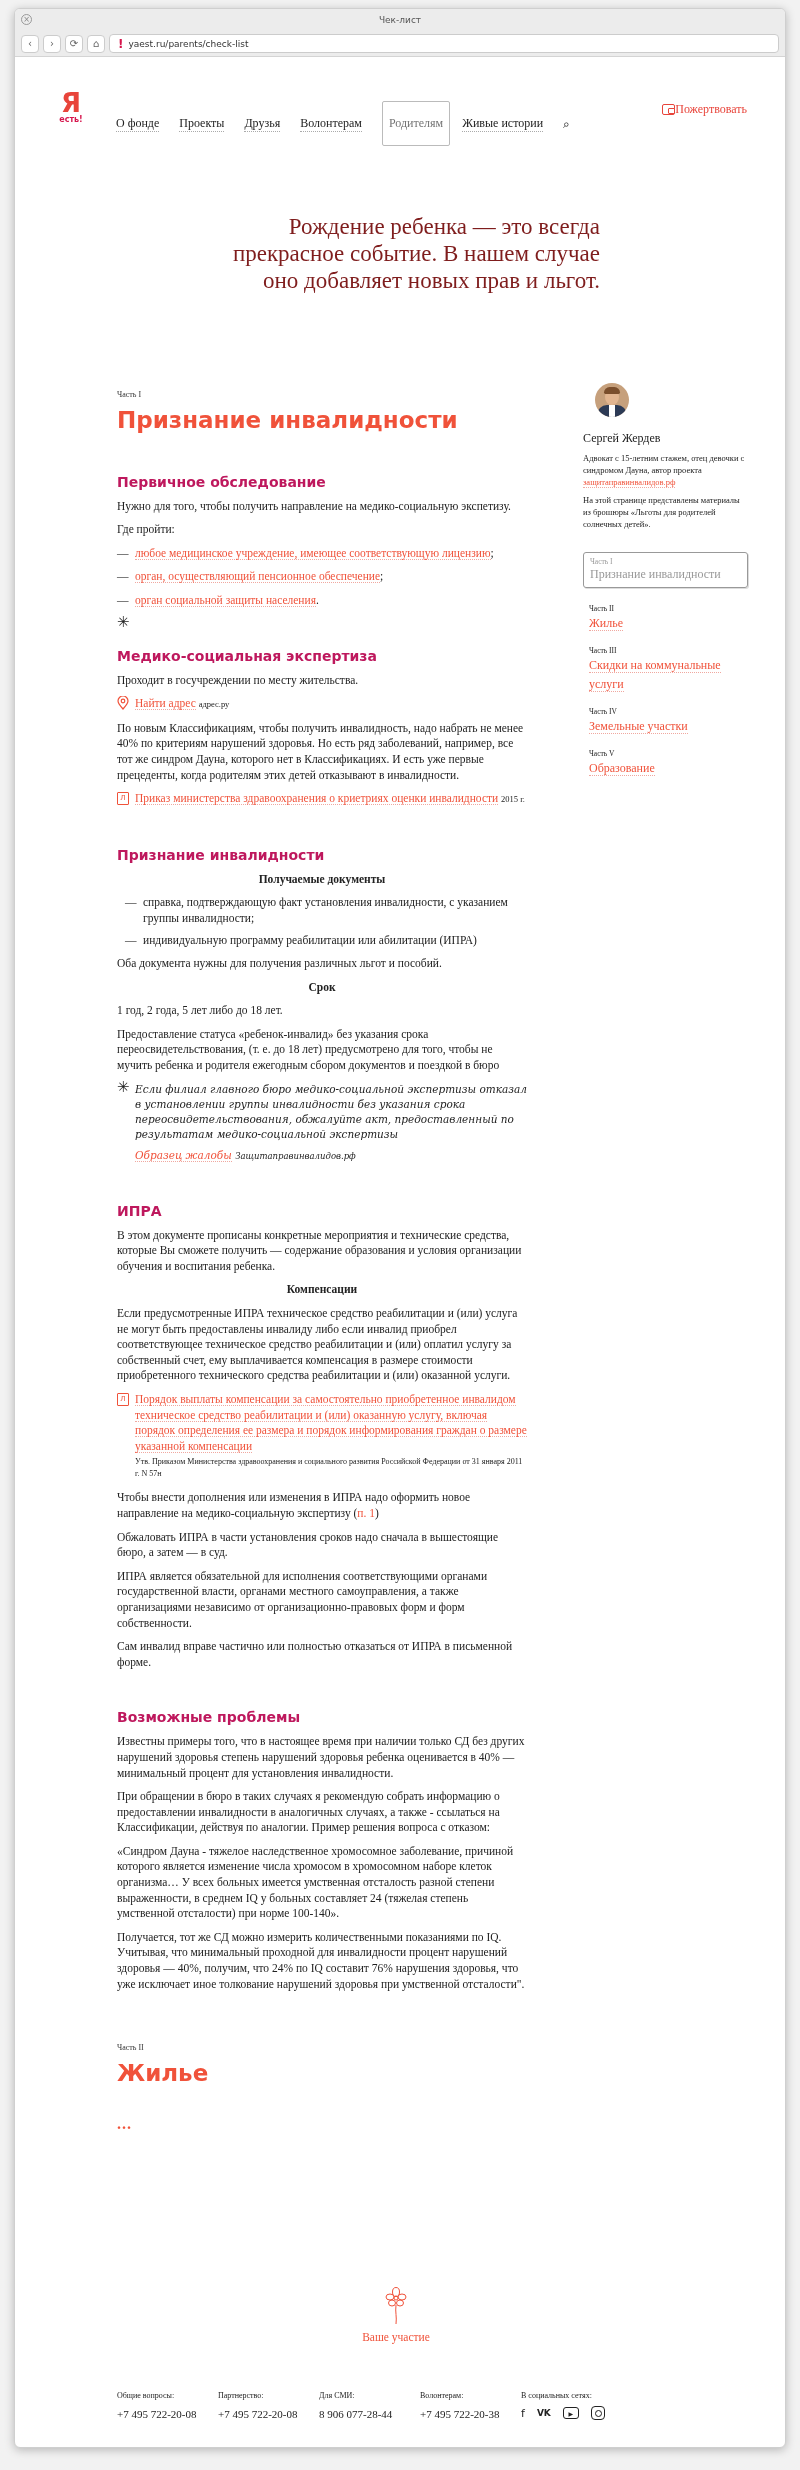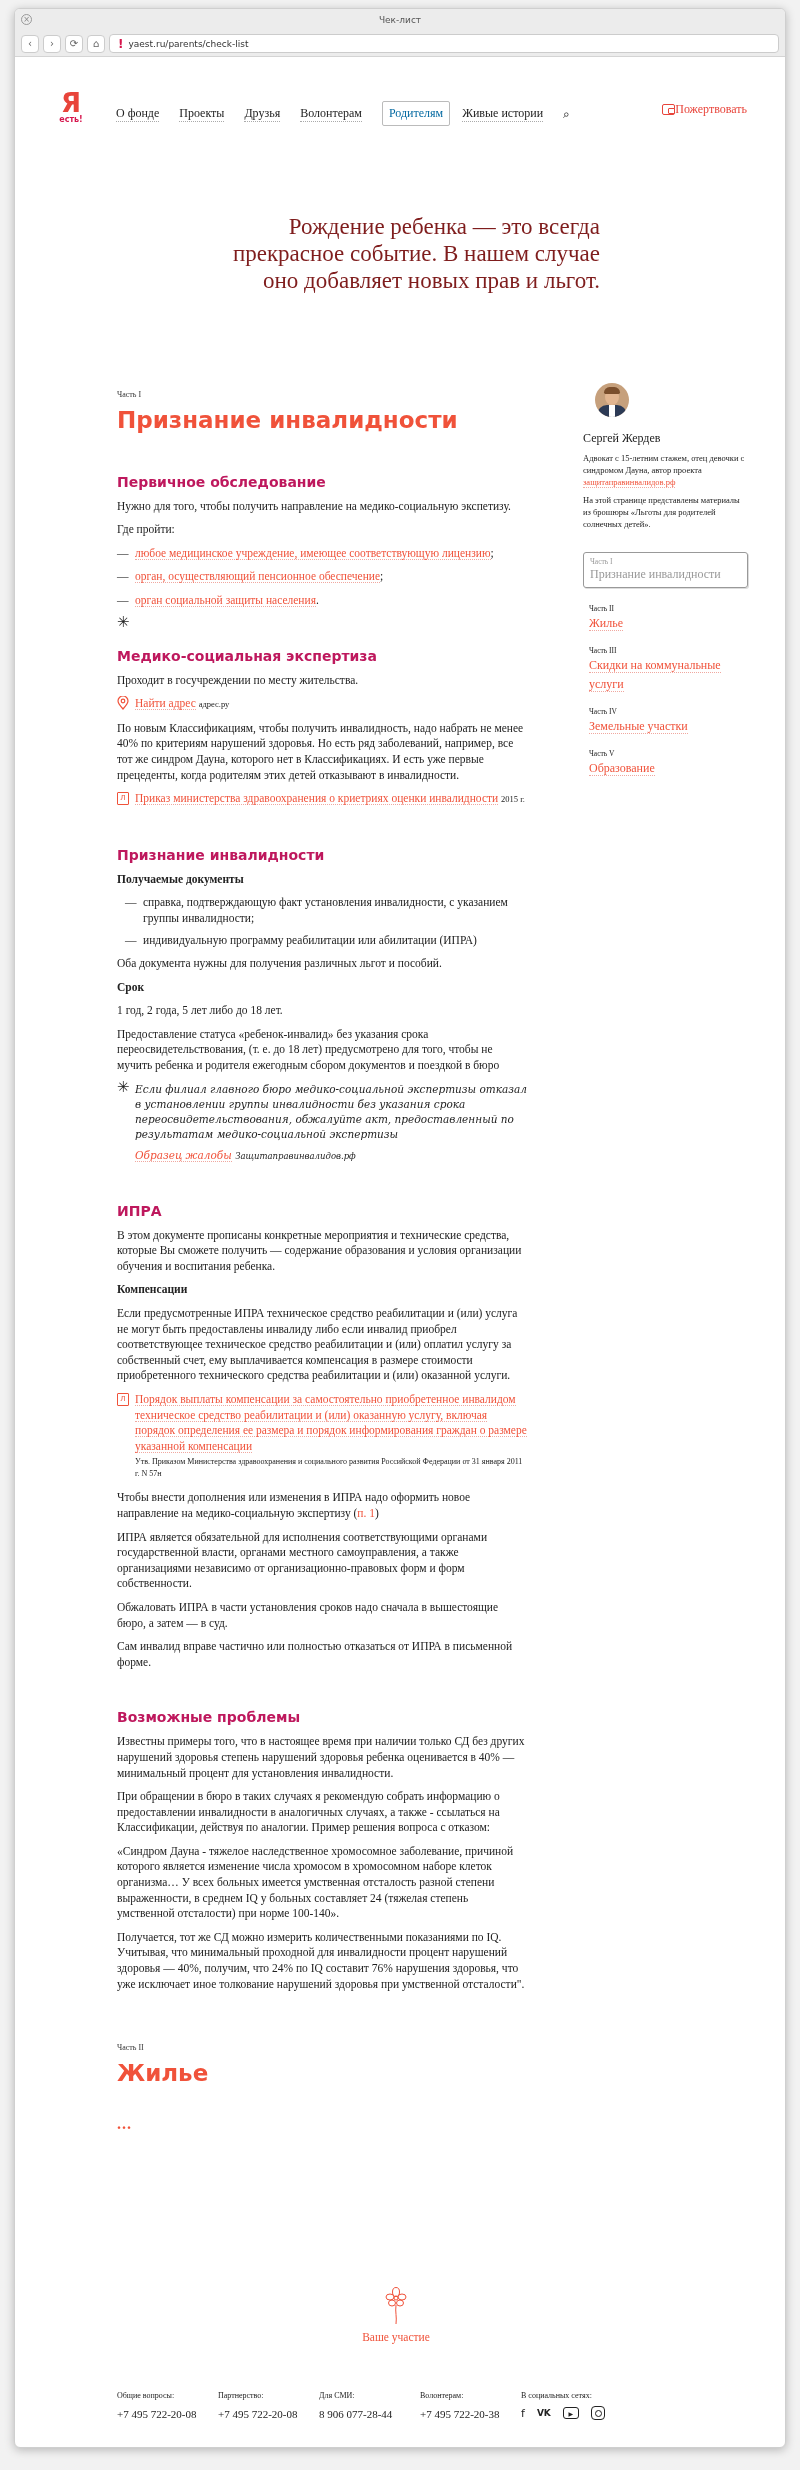--- a/index.html
+++ b/index.html
@@ -15,34 +15,34 @@
   .urlbar { flex: 1; height: 19px; background: #fff; border: 1px solid #ccc; border-radius: 4px; display: flex; align-items: center; padding-left: 8px; font-family: "DejaVu Sans", sans-serif; font-size: 9px; color: #333; }
   .urlbar .mark { color: #d6164d; font-weight: bold; font-size: 12px; margin-right: 5px; }
 
   .page { position: relative; width: 100%; }
   .header { height: 86px; position: relative; }
   .logo { position: absolute; left: 41px; top: 34px; width: 30px; height: 40px; }
   .logo .ya { font-family: "DejaVu Sans", sans-serif; font-weight: bold; color: #e8443a; font-size: 26px; line-height: 24px; display: block; text-align: center; }
   .logo .est { font-family: "DejaVu Sans", sans-serif; font-weight: bold; color: #d6164d; font-size: 8px; display: block; text-align: center; }
   .nav { position: absolute; left: 101px; top: 44px; display: flex; align-items: center; font-size: 12px; }
   .nav a { color: #222; text-decoration: none; margin-right: 20px; border-bottom: 1px dotted #aaa; }
-  .nav a.active { color: #0369a1; border: 1px solid #bbb; padding: 4px 6px; border-radius: 2px; margin-right: 12px; }
+  .nav a.active { color: #737373; border: 1px solid #bbb; padding: 14px 6px; border-radius: 2px; margin-right: 12px; }
   .nav .search { margin-left: 0; font-family: "DejaVu Sans", sans-serif; font-size: 12px; }
   .donate { position: absolute; right: 38px; top: 45px; color: #e8443a; font-size: 12px; display: flex; align-items: center; gap: 0; }
   .donate .wallet { width: 13px; height: 11px; border: 1.5px solid #e8443a; border-radius: 2px; position: relative; }
   .donate .wallet::after { content: ""; position: absolute; right: -1px; top: 3px; width: 5px; height: 4px; border: 1.2px solid #e8443a; border-radius: 1px; background:#fff; }
 
   .hero { text-align: right; font-size: 23px; line-height: 27px; color: #7f1d1d; width: 400px; margin: 70px auto 0; }
 
   .content { position: absolute; left: 102px; top: 330px; width: 410px; font-size: 11.5px; line-height: 15.6px; }
   .part-label { font-size: 8px; color: #333; }
   .part-title { font-family: "DejaVu Sans", sans-serif; font-weight: bold; font-size: 23px; color: #f0523a; margin-top: 2px; line-height: 30px; }
   h3 { font-family: "DejaVu Sans", sans-serif; font-weight: bold; font-size: 14px; color: #be185d; margin: 38px 0 8px; line-height: 18px; }
   p { margin: 0 0 8px; }
-  .bold { font-weight: bold; }
+  .bold { font-weight: bold; text-align: center; }
   ul.dash { list-style: none; margin: 0 0 8px; }
   ul.dash li { position: relative; padding-left: 18px; margin-bottom: 8px; }
   ul.dash li::before { content: "—"; position: absolute; left: 0; color: #333; }
   ul.dash.indent li { padding-left: 26px; margin-bottom: 6px; }
   ul.dash.indent li::before { left: 8px; }
   a.red { color: #f0523a; text-decoration: none; border-bottom: 1px dotted #f0a8a0; }
   .note { position: relative; padding-left: 18px; font-style: italic; font-family: "DejaVu Serif", serif; font-size: 10.5px; line-height: 15px; margin-bottom: 10px; }
   .note .star { position: absolute; left: 0; top: -2px; font-style: normal; font-size: 15px; color: #222; }
   .icon-line { position: relative; padding-left: 18px; margin-bottom: 8px; }
   .pin { position: absolute; left: 0; top: 0; width: 12px; height: 14px; }
@@ -177,22 +177,22 @@
       <h3>ИПРА</h3>
       <p>В этом документе прописаны конкретные мероприятия и технические средства, которые Вы сможете получить — содержание образования и условия организации обучения и воспитания ребенка.</p>
       <p class="bold">Компенсации</p>
       <p>Если предусмотренные ИПРА техническое средство реабилитации и (или) услуга не могут быть предоставлены инвалиду либо если инвалид приобрел соответствующее техническое средство реабилитации и (или) оплатил услугу за собственный счет, ему выплачивается компенсация в размере стоимости приобретенного технического средства реабилитации и (или) оказанной услуги.</p>
       <div class="icon-line" style="margin-bottom:2px">
         <span class="doc">Л</span>
         <a class="red">Порядок выплаты компенсации за самостоятельно приобретенное инвалидом техническое средство реабилитации и (или) оказанную услугу, включая порядок определения ее размера и порядок информирования граждан о размере указанной компенсации</a>
       </div>
       <div class="source">Утв. Приказом Министерства здравоохранения и социального развития Российской Федерации от 31 января 2011 г. N 57н</div>
       <p><span>Чтобы внести дополнения или изменения в ИПРА надо оформить новое направление на медико-социальную экспертизу (</span><a class="red" style="border:none">п. 1</a><span>)</span></p>
+      <p>Обжаловать ИПРА в части установления сроков надо сначала в вышестоящие бюро, а затем — в суд.</p>
       <p>ИПРА является обязательной для исполнения соответствующими органами государственной власти, органами местного самоуправления, а также организациями независимо от организационно-правовых форм и форм собственности.</p>
-      <p>Обжаловать ИПРА в части установления сроков надо сначала в вышестоящие бюро, а затем — в суд.</p>
       <p>Сам инвалид вправе частично или полностью отказаться от ИПРА в письменной форме.</p>
 
       <h3>Возможные проблемы</h3>
       <p>Известны примеры того, что в настоящее время при наличии только СД без других нарушений здоровья степень нарушений здоровья ребенка оценивается в 40% — минимальный процент для установления инвалидности.</p>
       <p>При обращении в бюро в таких случаях я рекомендую собрать информацию о предоставлении инвалидности в аналогичных случаях, а также - ссылаться на Классификации, действуя по аналогии. Пример решения вопроса с отказом:</p>
       <p>«Синдром Дауна - тяжелое наследственное хромосомное заболевание, причиной которого является изменение числа хромосом в хромосомном наборе клеток организма… У всех больных имеется умственная отсталость разной степени выраженности, в среднем IQ у больных составляет 24 (тяжелая степень умственной отсталости) при норме 100-140».</p>
       <p>Получается, тот же СД можно измерить количественными показаниями по IQ. Учитывая, что минимальный проходной для инвалидности процент нарушений здоровья — 40%, получим, что 24% по IQ составит 76% нарушения здоровья, что уже исключает иное толкование нарушений здоровья при умственной отсталости".</p>
 
       <div style="margin-top:48px">
         <div class="part-label">Часть II</div>

